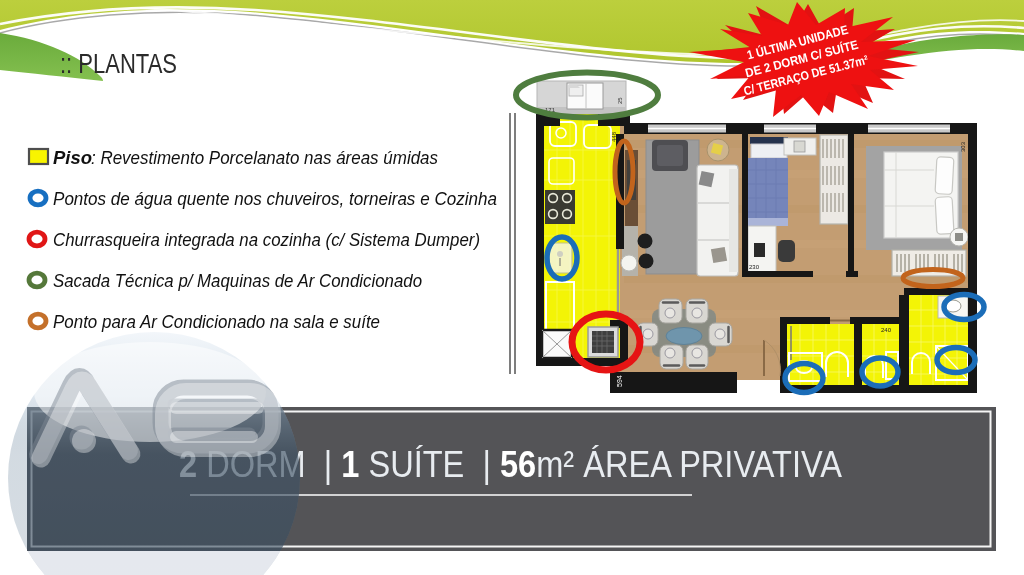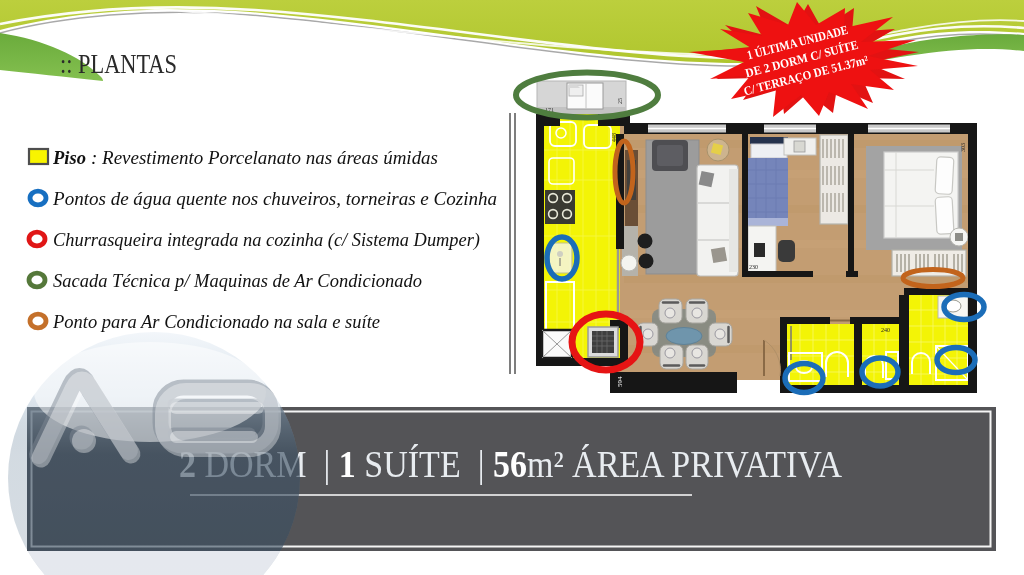--- a/index.html
+++ b/index.html
@@ -1,16 +1,16 @@
 <!DOCTYPE html>
 <html><head>
 <meta charset="utf-8">
 <style>
 html,body{margin:0;padding:0;background:#fff;}
-#page{position:relative;width:1024px;height:575px;overflow:hidden;background:#fff;font-family:Liberation Serif, serif;}
+#page{position:relative;width:1024px;height:575px;overflow:hidden;background:#fff;font-family:Liberation Sans, sans-serif;}
 svg{display:block;}
 </style>
 </head>
 <body>
 <div id="page">
 <svg width="1024" height="575" viewBox="0 0 1024 575">
 <defs>
 <linearGradient id="gYG" x1="0" y1="0" x2="0" y2="1">
 <stop offset="0" stop-color="#bccf3d"></stop>
           <stop offset="1" stop-color="#b0c62e"></stop>

